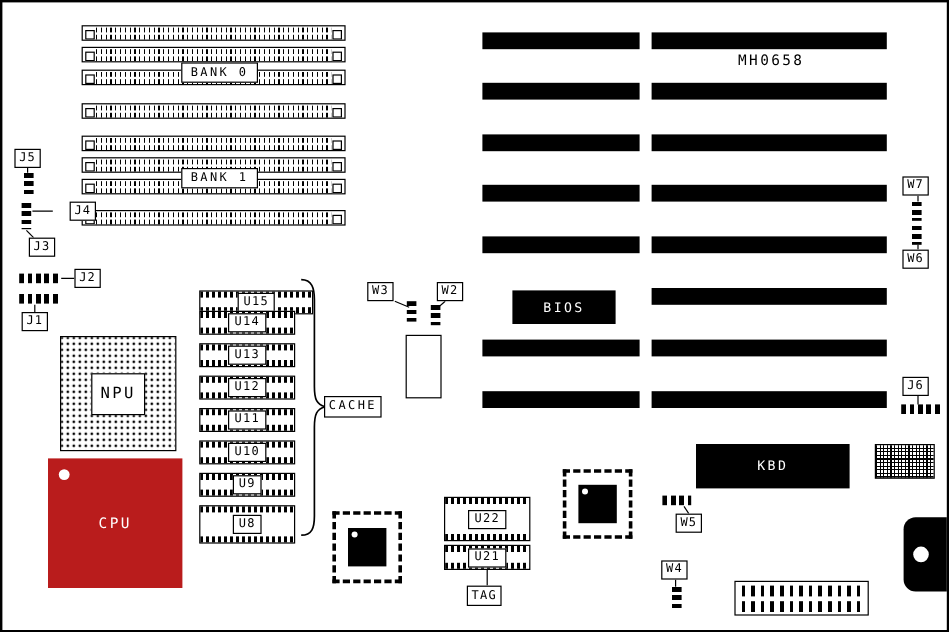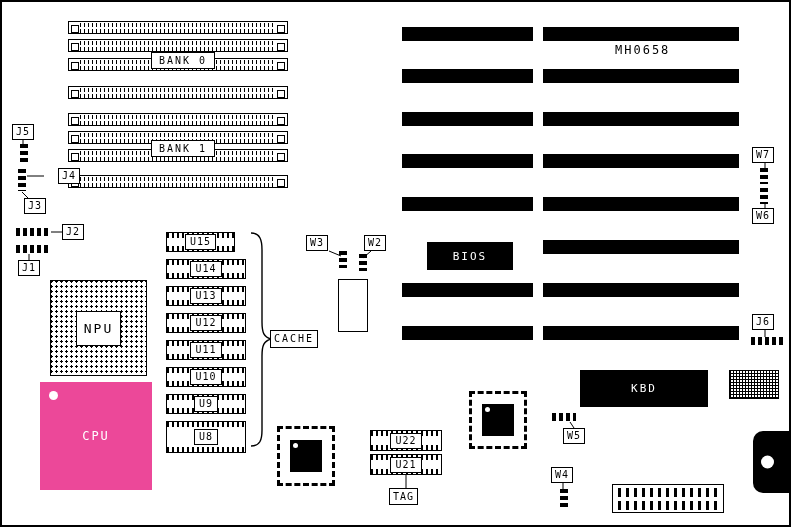--- a/index.html
+++ b/index.html
@@ -48,21 +48,21 @@
     font-size:11px; letter-spacing:2px; z-index:2; }
 
   
   .pga { position:absolute; border:1px solid #000; background-color:#fff;
     background-image: radial-gradient(circle,#000 1px, transparent 1.4px);
     background-size:5px 5px; background-position:3px 3px;
     display:flex; align-items:center; justify-content:center; }
   .pga .pga-label { background:#fff; border:1px solid #000; font-size:13px; letter-spacing:2px; padding:9px 7px; z-index:2; }
 
   
-  .cpu { position:absolute; background:#ec4899; color:#fff; display:flex; align-items:center; justify-content:center;
+  .cpu { position:absolute; background:#b91c1c; color:#fff; display:flex; align-items:center; justify-content:center;
     font-size:12px; letter-spacing:2px; }
   .cpu::before { content:""; position:absolute; left:9px; top:9px; width:9px; height:9px; background:#fff; border-radius:50%; }
 
   
   .plcc { position:absolute; border:3px dashed #000; background:#fff; display:flex; align-items:center; justify-content:center; }
   .plcc .plcc-die { width:32px; height:32px; background:#000; position:relative; }
   .plcc .plcc-die::after { content:""; position:absolute; left:3px; top:3px; width:5px; height:5px; background:#fff; border-radius:50%; }
 
   
   .hatch { position:absolute; border:1px solid #000; background-color:#fff;
@@ -120,21 +120,21 @@
 
   <div class="jmp-h" style="left:14px;top:243px;width:34px"></div>
   <div class="label-box" style="left:16px;top:258px">J1</div>
 
   <div class="pga" style="left:48px;top:278px;width:97px;height:96px">
     <span class="pga-label">NPU</span>
   </div>
 
   <div class="cpu" style="left:38px;top:380px;width:112px;height:108px">CPU</div>
 
-  <div class="dip" style="left:164px;top:230px;width:69px;height:20px">
+  <div class="dip" style="left:164px;top:240px;width:95px;height:20px">
     <span class="dip-label">U15</span>
     </div>
   <div class="dip" style="left:164px;top:257px;width:80px;height:20px">
     <span class="dip-label">U14</span>
     </div>
   <div class="dip" style="left:164px;top:284px;width:80px;height:20px">
     <span class="dip-label">U13</span>
     </div>
   <div class="dip" style="left:164px;top:311px;width:80px;height:20px">
     <span class="dip-label">U12</span>
@@ -192,21 +192,21 @@
   <div class="blackchip" style="left:578px;top:368px;width:128px;height:37px">KBD</div>
   <div class="hatch" style="left:727px;top:368px;width:50px;height:29px"></div>
 
   <div class="plcc" style="left:275px;top:424px;width:58px;height:60px">
     <div class="plcc-die"></div>
   </div>
   <div class="plcc" style="left:467px;top:389px;width:58px;height:58px">
     <div class="plcc-die"></div>
   </div>
 
-  <div class="dip" style="left:368px;top:428px;width:72px;height:21px">
+  <div class="dip" style="left:368px;top:412px;width:72px;height:37px">
     <span class="dip-label">U22</span>
     </div>
   <div class="dip" style="left:368px;top:452px;width:72px;height:21px">
     <span class="dip-label">U21</span>
     </div>
   <div class="label-box" style="left:387px;top:486px;height:17px">TAG</div>
 
   <div class="jmp-h" style="left:550px;top:411px;width:24px"></div>
   <div class="label-box" style="left:561px;top:426px">W5</div>
 

